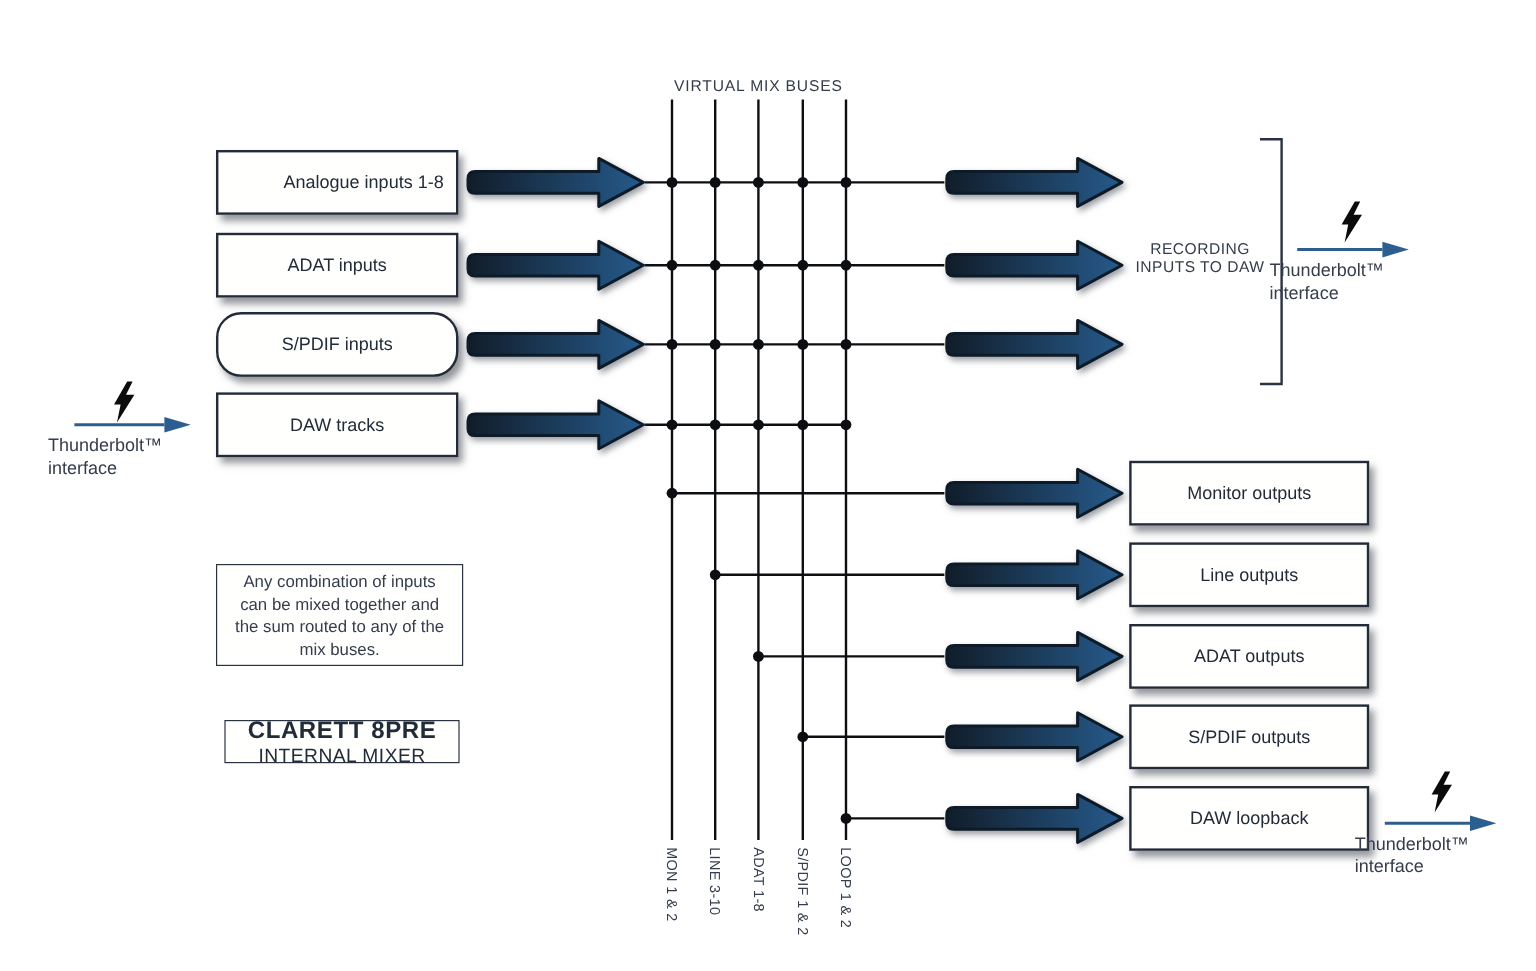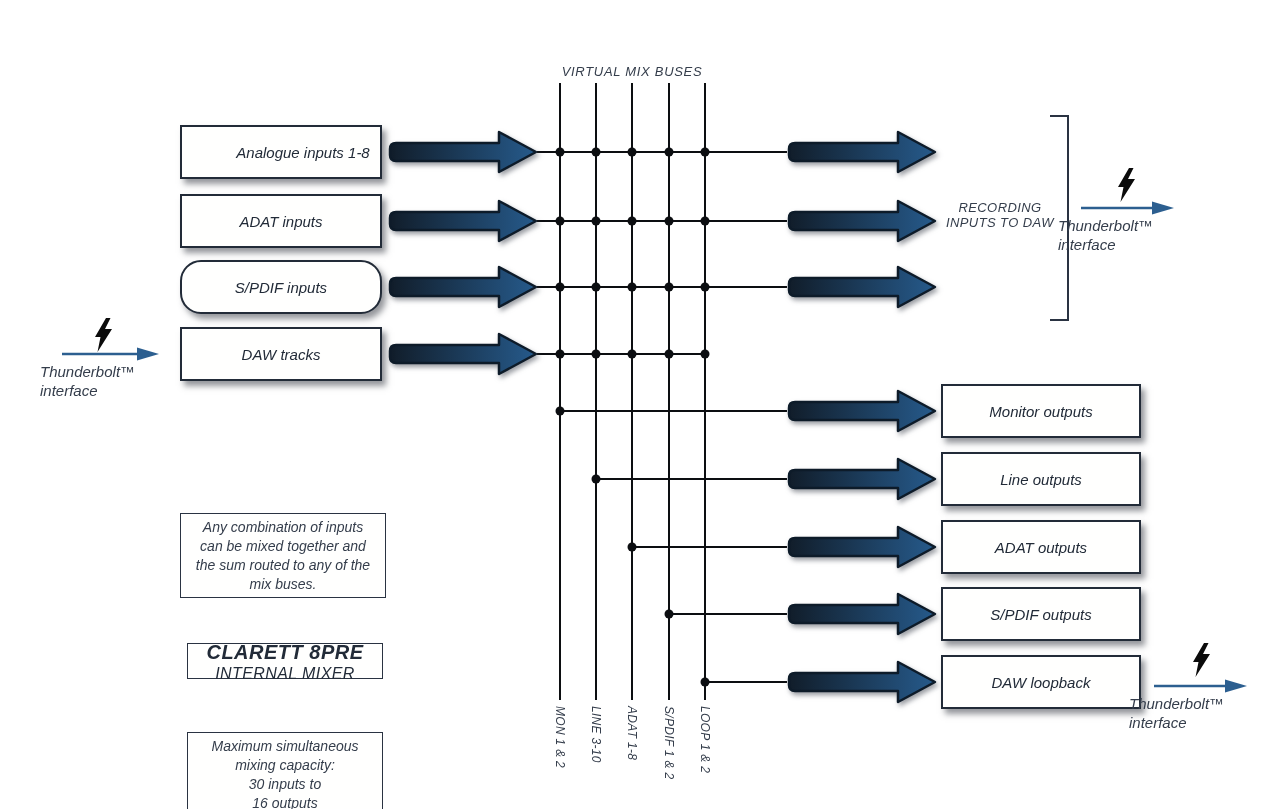--- a/index.html
+++ b/index.html
@@ -2,21 +2,20 @@
 <html style="--arrow_dark: #111d2a; --arrow_light: #265a8b; --arrow_stroke: #0d1b29; --wire: #0c0e11; --ink: #343d4b; --label_ink: #222b38; --box_border: #222b38; --thunderbolt_blue: #2c5f90; --bolt_black: #0b0b0b; --background: #ffffff;"><head>
 <meta charset="utf-8">
 <title>CLARETT 8PRE INTERNAL MIXER</title>
 <style>
   html,body{margin:0;padding:0;background:#fff;}
   #stage{
     position:relative;width:1280px;height:809px;overflow:hidden;
     background:var(--background,#fff);
     font-family:"Liberation Sans", sans-serif;
     color:var(--ink,#343d4b);
-    font-style:italic;
   }
   #art{position:absolute;left:0;top:0;}
 
   
   .wire{stroke:var(--wire,#0c0e11);stroke-width:2;}
   .dot{fill:var(--wire,#0c0e11);}
   .bracket{stroke:#2a3342;stroke-width:2;fill:none;}
 
   
   .big-arrow{
@@ -38,21 +37,21 @@
     position:absolute;width:202px;height:54px;box-sizing:border-box;
     background:#fffffe;border:2px solid var(--box_border,#222b38);
     box-shadow:4px 5px 6px rgba(60,64,72,.55);
     display:flex;align-items:center;justify-content:center;
     font-size:15px;color:var(--label_ink,#222b38);
   }
   .io-box.out{width:200px;justify-content:center;}
   .note-box{
     position:absolute;box-sizing:border-box;background:#fffffe;
     border:1px solid #2a3342;display:flex;flex-direction:column;
-    align-items:center;justify-content:center;text-align:center;margin-top:43px;
+    align-items:center;justify-content:center;text-align:center;
   }
   .note-line{font-size:14px;line-height:19px;color:var(--ink,#343d4b);}
   .device-title{font-size:20px;font-weight:bold;letter-spacing:.5px;line-height:24px;color:var(--label_ink,#222b38);}
   .device-subtitle{font-size:16px;line-height:19px;color:var(--label_ink,#222b38);letter-spacing:.4px;}
 
   
   .vm-header{
     position:absolute;left:532px;top:64px;width:200px;text-align:center;
     font-size:13px;letter-spacing:.7px;color:var(--ink,#343d4b);
   }
@@ -217,20 +216,14 @@
     <div class="note-line">can be mixed together and</div>
     <div class="note-line">the sum routed to any of the</div>
     <div class="note-line">mix buses.</div>
   </div>
 
   <div class="note-box" style="left:187px;top:600px;width:196px;height:36px;">
     <div class="device-title">CLARETT 8PRE</div>
     <div class="device-subtitle">INTERNAL MIXER</div>
   </div>
 
-  <div class="note-box" style="left:187px;top:689px;width:196px;height:85px;">
-    <div class="note-line">Maximum simultaneous</div>
-    <div class="note-line">mixing capacity:</div>
-    <div class="note-line">30 inputs to</div>
-    <div class="note-line">16 outputs</div>
-  </div>
 
 </div>
 
 </body></html>

